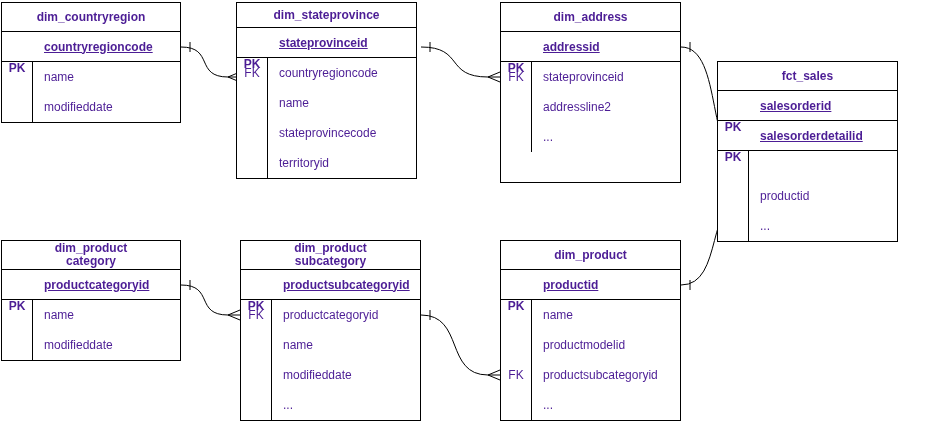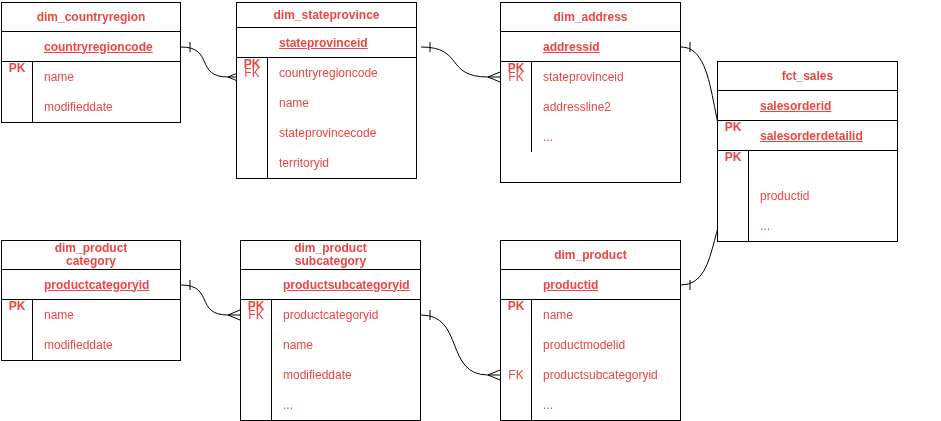--- a/index.html
+++ b/index.html
@@ -1,18 +1,18 @@
 <!DOCTYPE html>
 <html><head>
 <meta charset="utf-8">
 <style>
   html,body{margin:0;padding:0;background:#ffffff;}
   .canvas{
     position:relative;width:941px;height:421px;background:#ffffff;
-    font-family:"Liberation Sans",sans-serif;font-size:12px;color:#ef4444;
+    font-family:"Liberation Sans",sans-serif;font-size:12px;color:#4c1d95;
     overflow:hidden;
   }
   .table{
     position:absolute;box-sizing:border-box;border:1px solid #000;background:#fff;
     display:flex;flex-direction:column;
   }
   .ttl{
     box-sizing:border-box;height:29px;border-bottom:1px solid #000;
     display:flex;align-items:center;justify-content:center;text-align:center;
     font-weight:bold;white-space:pre-line;line-height:13px;

